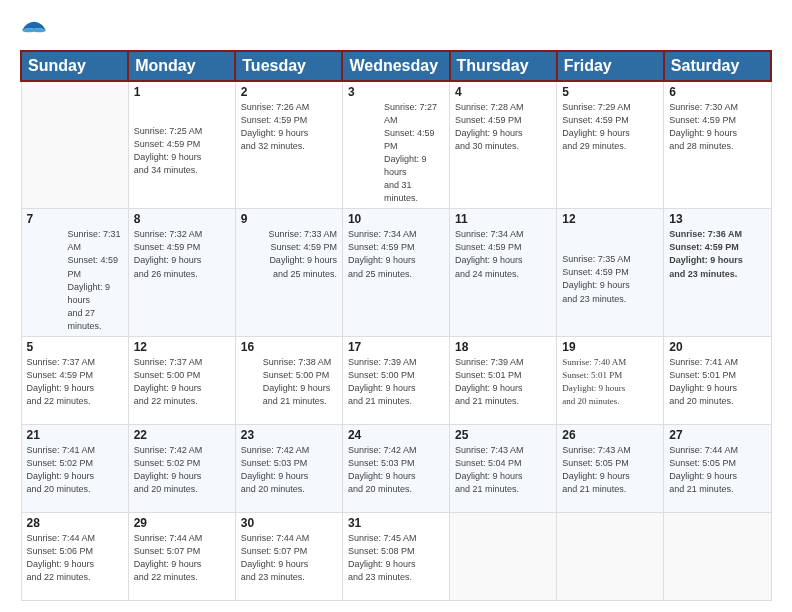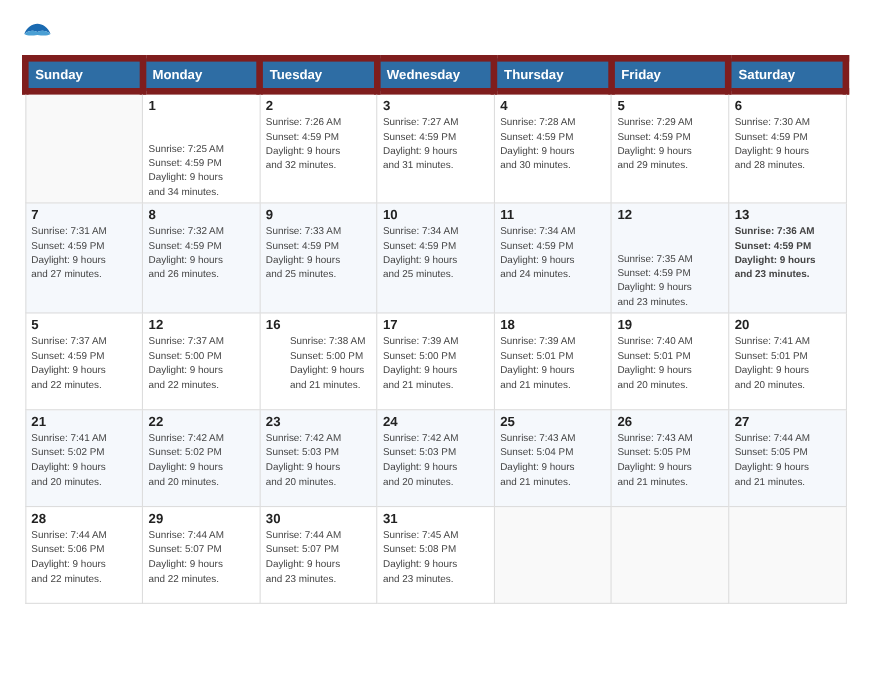--- a/index.html
+++ b/index.html
@@ -53,25 +53,25 @@
       color: #555;
     }
     .calendar {
       width: 100%;
       border-collapse: collapse;
       border: 1px solid #ccc;
     }
     .calendar th {
       background: #2e6da4;
       color: #fff;
-      font-size: 12px;
+      font-size: 16px;
       font-weight: bold;
       padding: 5px 6px;
       text-align: left;
-      border: 6px solid #7f1d1d;
+      border: 2px solid #7f1d1d;
     }
     .calendar td {
       vertical-align: top;
       border: 1px solid #ddd;
       padding: 3px 5px;
       width: calc(100% / 7);
       height: 88px;
       font-size: 9.5px;
       color: #333;
       background: #fff;
@@ -143,21 +143,21 @@
           </td>
           <td>
             <span class="day-number">2</span>
             <div class="day-info" style="white-space: pre-line;">Sunrise: 7:26 AM
 Sunset: 4:59 PM
 Daylight: 9 hours
 and 32 minutes.</div>
           </td>
           <td>
             <span class="day-number">3</span>
-            <div class="day-info" style="white-space: pre-line;">Sunrise: 7:27 AM
+            <div class="day-info" style="white-space: pre-line; margin-left: 36px;">Sunrise: 7:27 AM
 Sunset: 4:59 PM
 Daylight: 9 hours
 and 31 minutes.</div>
           </td>
           <td>
             <span class="day-number">4</span>
             <div class="day-info" style="white-space: pre-line;">Sunrise: 7:28 AM
 Sunset: 4:59 PM
 Daylight: 9 hours
 and 30 minutes.</div>
@@ -173,35 +173,35 @@
             <span class="day-number">6</span>
             <div class="day-info" style="white-space: pre-line;">Sunrise: 7:30 AM
 Sunset: 4:59 PM
 Daylight: 9 hours
 and 28 minutes.</div>
           </td>
         </tr>
         <tr>
           <td>
             <span class="day-number">7</span>
-            <div class="day-info" style="white-space: pre-line;">Sunrise: 7:31 AM
+            <div class="day-info" style="white-space: pre-line; margin-left: 41px;">Sunrise: 7:31 AM
 Sunset: 4:59 PM
 Daylight: 9 hours
 and 27 minutes.</div>
           </td>
           <td>
             <span class="day-number">8</span>
             <div class="day-info" style="white-space: pre-line;">Sunrise: 7:32 AM
 Sunset: 4:59 PM
 Daylight: 9 hours
 and 26 minutes.</div>
           </td>
           <td>
             <span class="day-number">9</span>
-            <div class="day-info" style="white-space: pre-line;">Sunrise: 7:33 AM
+            <div class="day-info" style="white-space: pre-line; text-align: right;">Sunrise: 7:33 AM
 Sunset: 4:59 PM
 Daylight: 9 hours
 and 25 minutes.</div>
           </td>
           <td>
             <span class="day-number">10</span>
             <div class="day-info" style="white-space: pre-line;">Sunrise: 7:34 AM
 Sunset: 4:59 PM
 Daylight: 9 hours
 and 25 minutes.</div>
@@ -259,21 +259,21 @@
           </td>
           <td>
             <span class="day-number">18</span>
             <div class="day-info" style="white-space: pre-line;">Sunrise: 7:39 AM
 Sunset: 5:01 PM
 Daylight: 9 hours
 and 21 minutes.</div>
           </td>
           <td>
             <span class="day-number">19</span>
-            <div class="day-info" style="white-space: pre-line;">Sunrise: 7:40 AM
+            <div class="day-info" style="white-space: pre-line; font-family: Liberation Serif, serif;">Sunrise: 7:40 AM
 Sunset: 5:01 PM
 Daylight: 9 hours
 and 20 minutes.</div>
           </td>
           <td>
             <span class="day-number">20</span>
             <div class="day-info" style="white-space: pre-line;">Sunrise: 7:41 AM
 Sunset: 5:01 PM
 Daylight: 9 hours
 and 20 minutes.</div>

